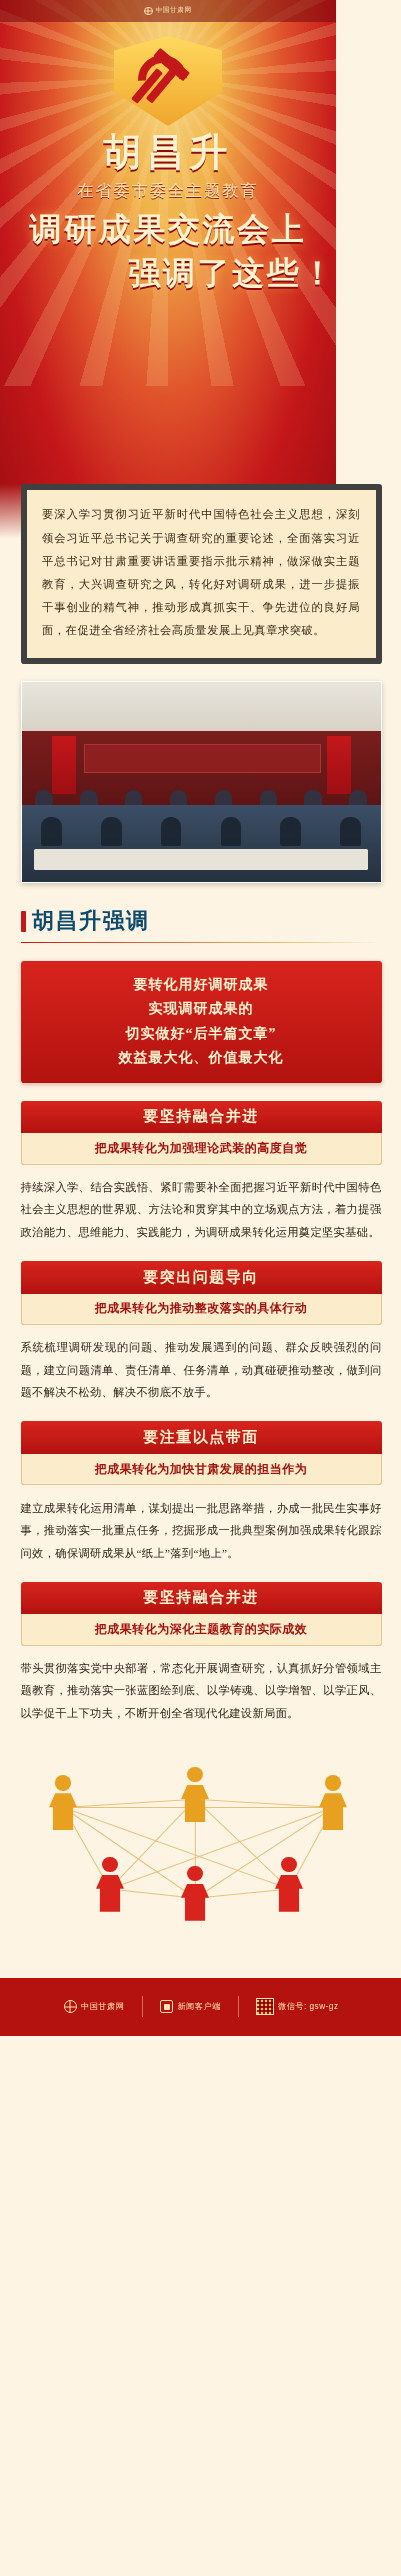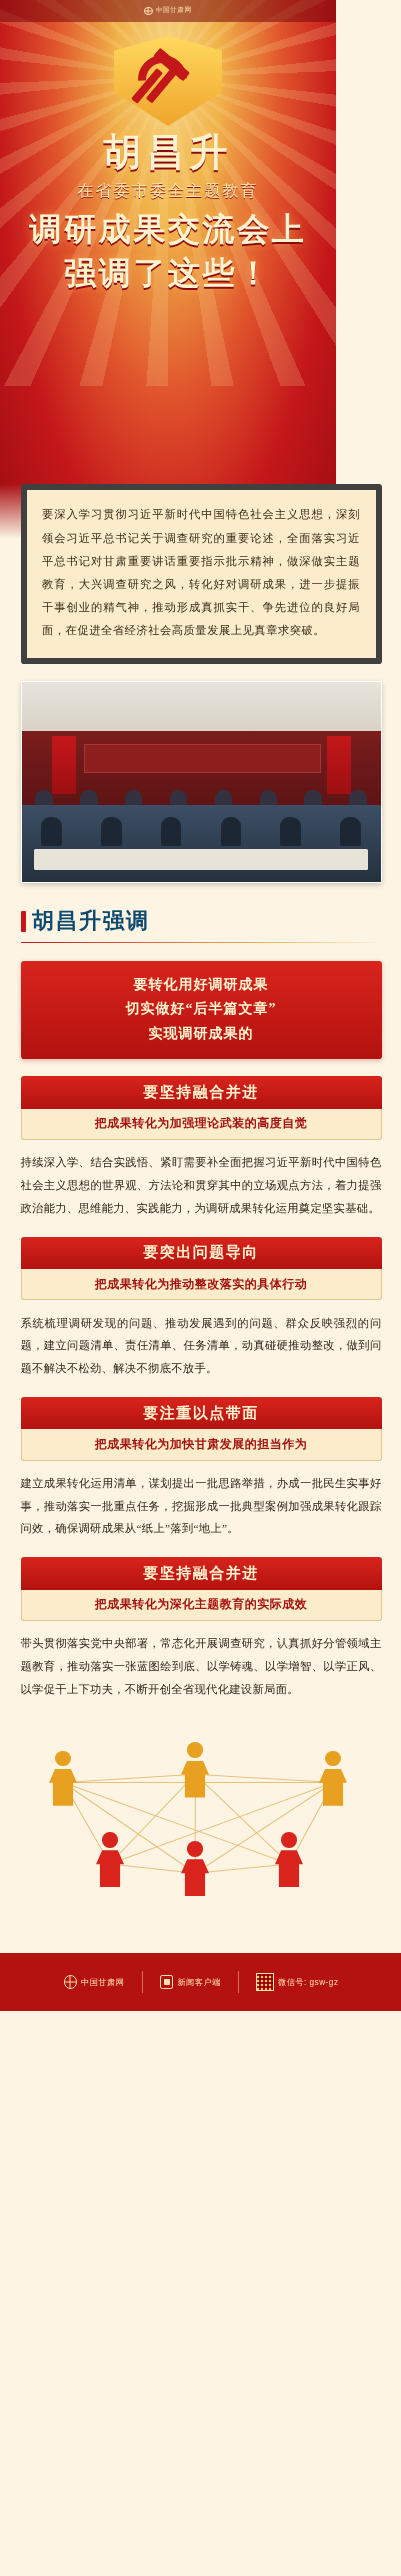--- a/index.html
+++ b/index.html
@@ -170,20 +170,21 @@
     line-height: 1.18;
   }
   .t-main2 {
     margin-top: 3.1px;
     font-size: 32px;
     font-weight: 700;
     letter-spacing: 2.6px;
     color: #fff3cf;
     font-family: "Liberation Serif", serif;
     text-shadow: 0 2.1px 0 #8d0b10, 0 0 9.3px rgba(255,200,80,.55);
+    text-align: right;
   }
 
   
   .lead-box {
     position: relative;
     margin: -62px auto 0;
     width: 361px;
     background: #fbeccb;
     border: 6px solid #404040;
     border-radius: 3.1px;
@@ -479,22 +480,23 @@
   </div>
 
   <div class="sec-head">
     <span class="bar"></span>
     <span class="txt">胡昌升强调</span>
   </div>
   <div class="sec-rule"></div>
 
   <div class="red-block">
     <div class="line">要转化用好调研成果</div>
+    <div class="line">实现调研成果的</div>
     <div class="line">切实做好“后半篇文章”</div>
-    <div class="line">实现调研成果的</div>
+    <div class="line">效益最大化、价值最大化</div>
   </div>
 
   <div class="sub-head">
     <div class="title">要坚持融合并进</div>
     <div class="sub">把成果转化为加强理论武装的高度自觉</div>
   </div>
   <div class="body-para">持续深入学、结合实践悟、紧盯需要补全面把握习近平新时代中国特色社会主义思想的世界观、方法论和贯穿其中的立场观点方法，着力提强政治能力、思维能力、实践能力，为调研成果转化运用奠定坚实基础。</div>
 
   <div class="sub-head">
     <div class="title">要突出问题导向</div>

